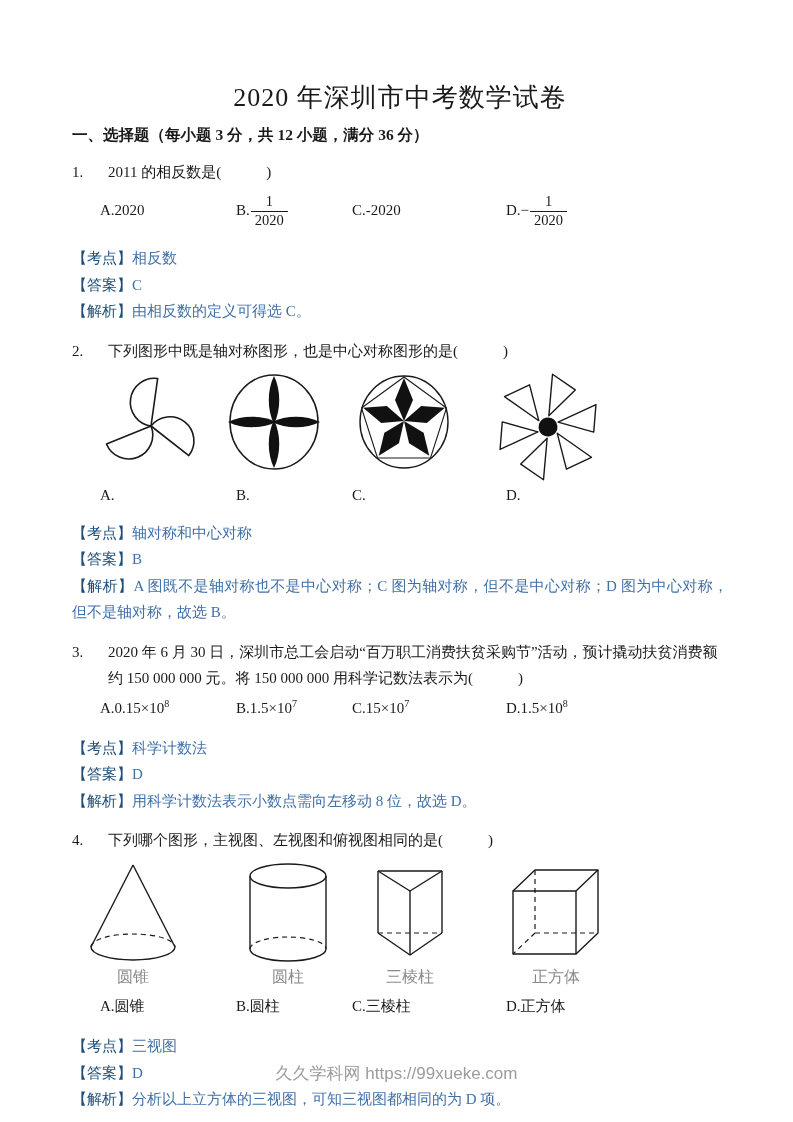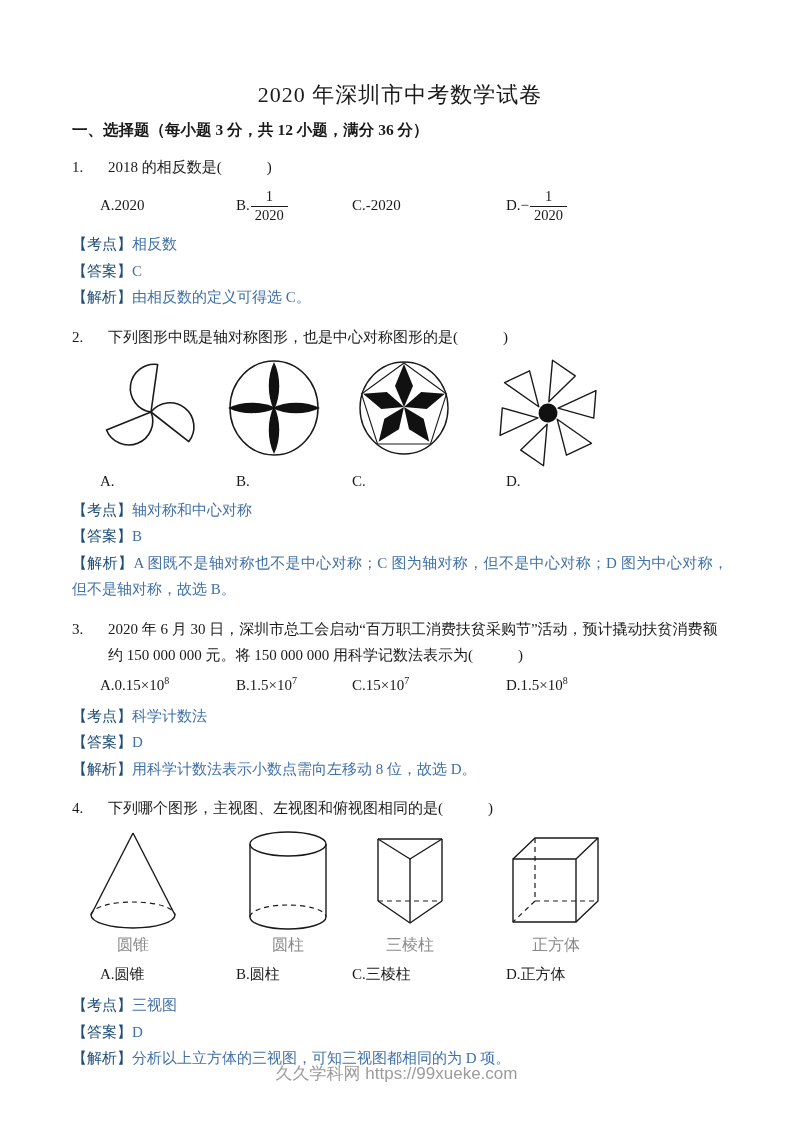--- a/index.html
+++ b/index.html
@@ -4,35 +4,35 @@
 <style>
   * { box-sizing: border-box; margin: 0; padding: 0; }
   body {
     width: 793px; height: 1122px; margin: 0 auto;
     background: #ffffff;
     font-family: "Liberation Serif", "DejaVu Serif", serif;
     color: #1a1a1a; font-size: 15px;
   }
   .page { position: relative; width: 793px; height: 1122px; overflow: hidden; background:#fff; }
   .content { padding: 0 65px 0 72px; }
-  .title { padding-top: 80px; text-align: center; font-size: 22px; letter-spacing: 1px; }
+  .title { padding-top: 80px; text-align: center; font-size: 26px; letter-spacing: 1px; }
   .section-heading { margin-top: 10px; font-weight: bold; font-size: 15.5px; }
   .q-line { margin-top: 13px; display: flex; line-height: 26px; }
   .q-num { width: 36px; flex: 0 0 36px; }
   .q-text { flex: 1; }
   .opt-row { position: relative; margin-top: 2px; height: 30px; line-height: 30px; }
   .opt-row.tall { height: 46px; line-height: 46px; }
   .opt { position: absolute; top: 0; white-space: nowrap; }
   .c1 { left: 28px; } .c2 { left: 164px; } .c3 { left: 280px; } .c4 { left: 434px; }
   .frac { display: inline-block; vertical-align: middle; text-align: center; line-height: 1.1; font-size: 14.5px; margin: 0 1px; }
   .frac .num { display: block; padding: 0 4px 1px; border-bottom: 1.3px solid #1a1a1a; }
   .frac .den { display: block; padding: 1px 4px 0; }
   sup { font-size: 10px; vertical-align: super; line-height: 0; }
   .ans-line { line-height: 26.5px; text-align: justify; }
-  .ans-block { margin-top: 3px; }
+  .ans-block { margin-top: 12px; }
   .lbl { color: #1F4E79; }
   .val { color: #4070A8; }
   .fig-row { position: relative; }
   .fig-row.q2 { height: 112px; margin-top: 6px; }
   .fig-row.q4 { height: 128px; margin-top: 8px; }
   .fig-col { position: absolute; top: 0; text-align: center; }
   .fig-caption { margin-top: 2px; color: #8a8a8a; font-size: 16px; }
   .label-row { position: relative; height: 26px; line-height: 26px; }
   .footer { position: absolute; top: 1062px; left: 0; width: 100%; text-align: center;
     color: #9c9c9c; font-size: 17px; font-family: "Liberation Sans", "DejaVu Sans", sans-serif; }
@@ -43,21 +43,21 @@
 
 <div class="page">
   <div class="content">
 
     <div class="title">2020 年深圳市中考数学试卷</div>
 
     <div class="section-heading">一、选择题（每小题 3 分，共 12 小题，满分 36 分）</div>
 
     <div class="q-line">
       <span class="q-num">1.</span>
-      <span class="q-text">2018 的相反数是(　　　)</span>
+      <span class="q-text">2011 的相反数是(　　　)</span>
     </div>
     <div class="opt-row tall">
       <span class="opt c1">A.2020</span>
       <span class="opt c2"><span>B.</span><span class="frac"><span class="num">1</span><span class="den">2020</span></span></span>
       <span class="opt c3">C.-2020</span>
       <span class="opt c4"><span>D.</span><span>−</span><span class="frac"><span class="num">1</span><span class="den">2020</span></span></span>
     </div>
     <div class="ans-block">
       <div class="ans-line"><span class="lbl">【考点】</span><span class="val">相反数</span></div>
       <div class="ans-line"><span class="lbl">【答案】</span><span class="val">C</span></div>

